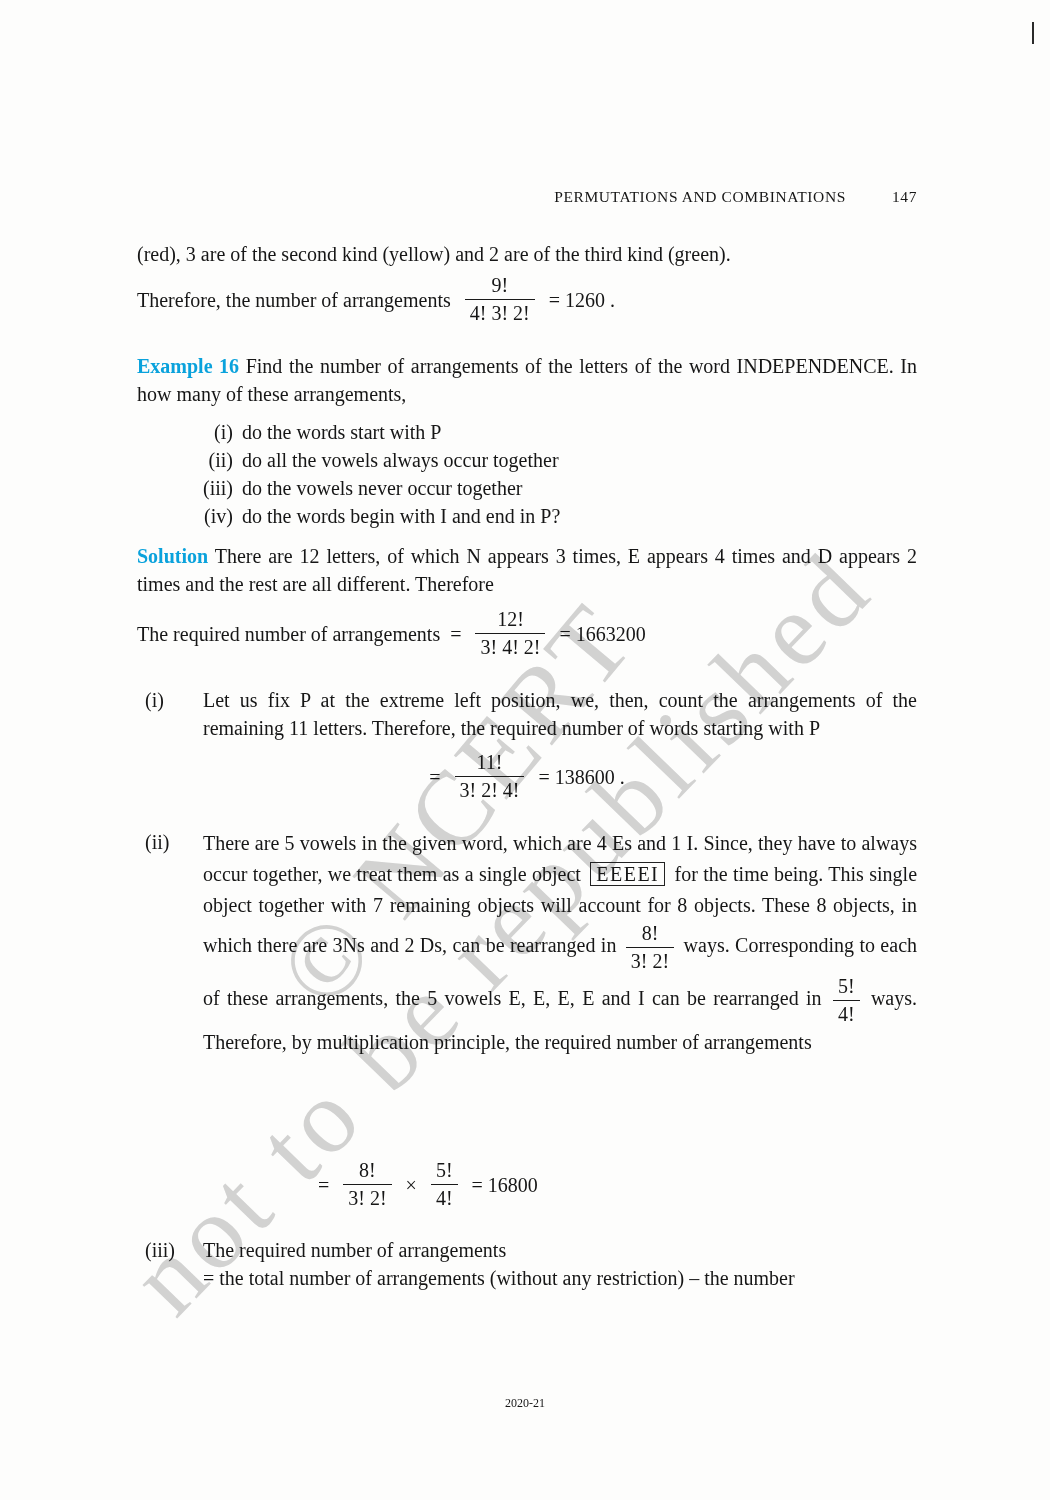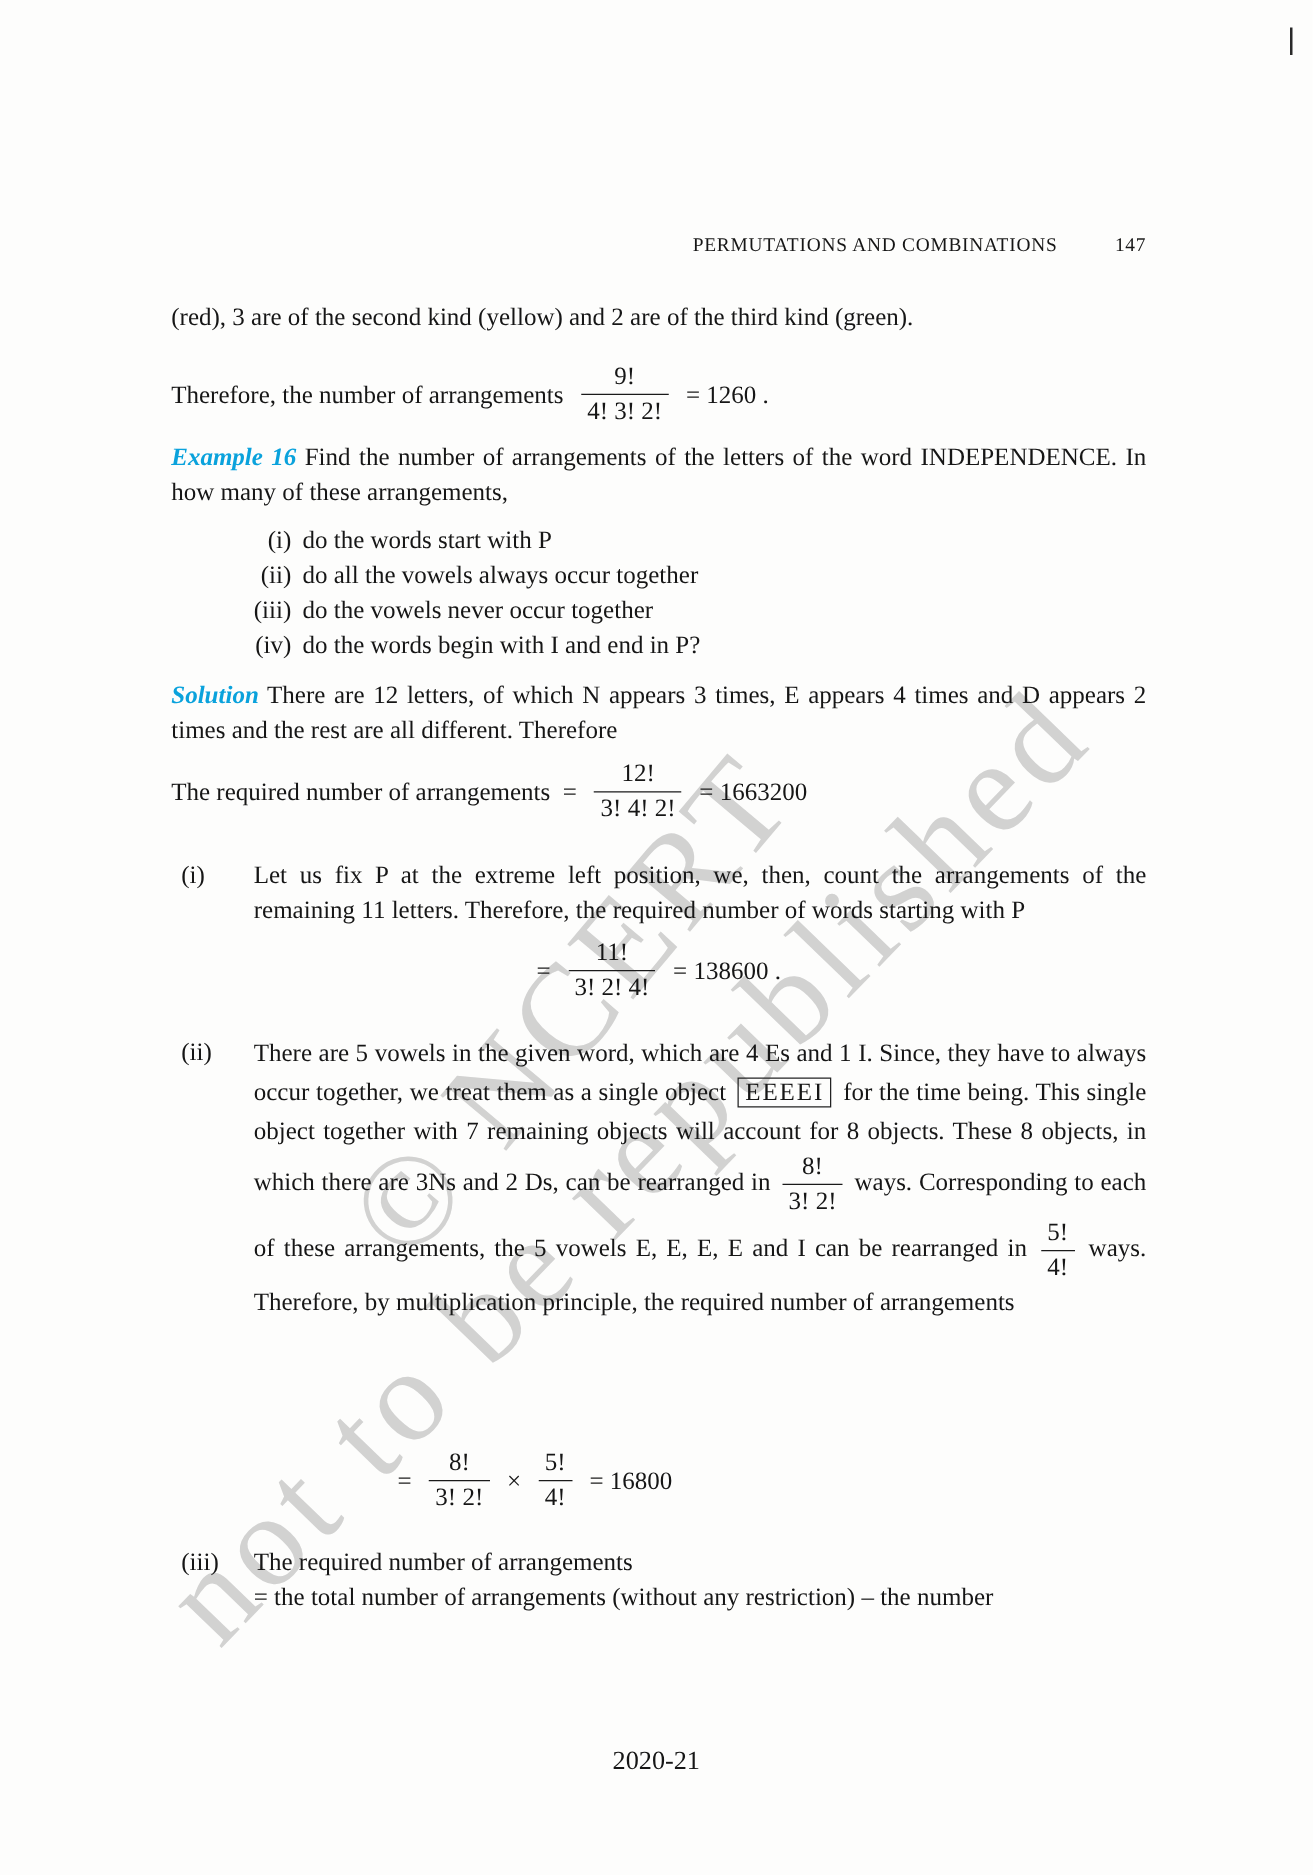--- a/index.html
+++ b/index.html
@@ -21,40 +21,40 @@
     z-index: 2; margin: 0;
   }
   .justify { text-align: justify; }
   .header {
     top: 183px;
     display: flex; justify-content: flex-end; align-items: flex-start;
     gap: 46px; font-size: 15.5px; letter-spacing: 0.6px;
   }
   .eqrow { display: flex; align-items: center; gap: 10px; }
   .eqrow.center { justify-content: center; }
-  .bold { font-weight: bold; font-style: italic; }
+  .bold { font-weight: bold; }
   .accent { color: var(--accent, #0aa2dc); }
   .frac {
     display: inline-flex; flex-direction: column; align-items: center;
     vertical-align: middle; line-height: 1.25; margin: 0 4px;
   }
   .frac .num, .frac .den { padding: 0 5px; white-space: nowrap; }
   .frac .bar { align-self: stretch; height: 0; border-top: 1.6px solid #1a1a1a; margin: 1px 0; }
   .boxed { border: 1.4px solid #222; padding: 0 5px; letter-spacing: 1.5px; margin: 16px 4px; }
   .ex-item { display: flex; line-height: 28px; }
   .ex-marker { margin-left: 60px; width: 36px; text-align: right; flex: none; }
   .ex-text { margin-left: 9px; }
   .soln-item { display: flex; }
   .soln-marker { flex: none; width: 58px; padding-left: 8px; }
   .soln-body { flex: 1; }
   .soln-body.roomy { line-height: 31px; }
   .line { line-height: 28px; }
   .footer {
     position: absolute; left: 0; top: 1396px; width: 1050px;
-    text-align: center; font-size: 21px; z-index: 2;
+    text-align: center; font-size: 12px; z-index: 2;
   }
   .corner-mark {
     position: absolute; right: 16px; top: 22px;
     width: 2px; height: 22px; background: #2a2a2a; z-index: 2;
   }
   .watermark { position: absolute; inset: 0; z-index: 1; pointer-events: none; }
   .wm {
     position: absolute; white-space: nowrap;
     font-family: "Liberation Serif", serif;
     color: rgba(140, 140, 140, 0.38);
@@ -75,21 +75,21 @@
 
   <div class="corner-mark"></div>
 
   <div class="block header">
     <span>PERMUTATIONS AND COMBINATIONS</span>
     <span>147</span>
   </div>
 
   <p class="block justify" style="top:240px">(red), 3 are of the second kind (yellow) and 2 are of the third kind (green).</p>
 
-  <div class="block eqrow" style="top:289px">
+  <div class="block eqrow" style="top:273px">
     <span>Therefore, the number of arrangements</span>
     <span class="frac">
       <span class="num">9!</span>
       <span class="bar"></span>
       <span class="den">4! 3!  2!</span>
     </span>
     <span>= 1260 .</span>
   </div>
 
   <p class="block justify" style="top:352px">

